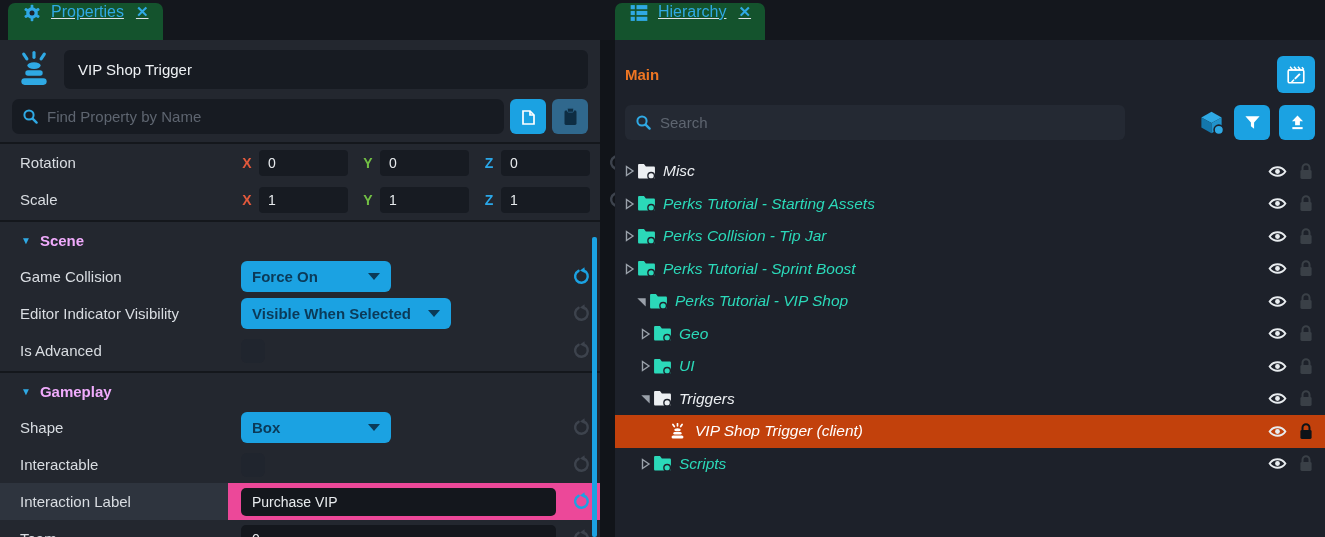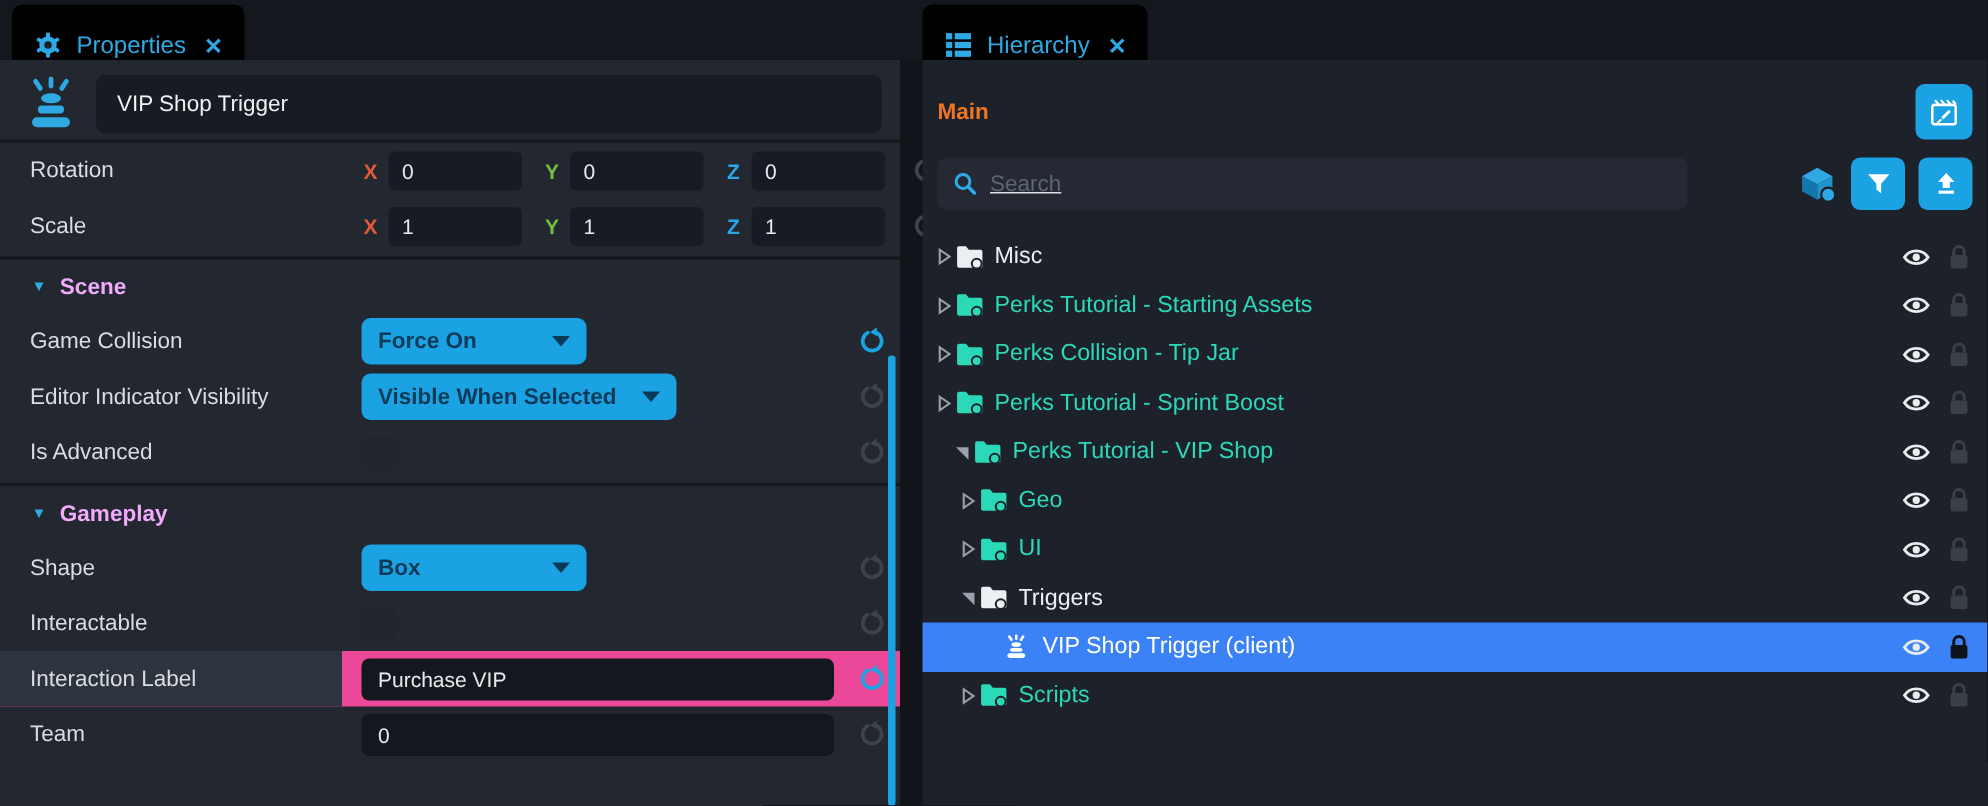--- a/index.html
+++ b/index.html
@@ -6,22 +6,22 @@
   html,body { width:1325px; height:537px; overflow:hidden; }
   body {
     background:#111419;
     font-family:"Liberation Sans", sans-serif;
     color:#dde1e6;
     font-size:15px;
     position:relative;
   }
   .tabbar { position:absolute; top:0; left:0; right:0; height:40px; background:#14171d; }
   .tab {
-    position:absolute; top:3px; height:37px; display:flex; align-items:flex-end; gap:9px;
-    background:#000000; border-radius:7px 7px 0 0; padding:0 14px; cursor:default;
+    position:absolute; top:3px; height:37px; display:flex; align-items:flex-start; gap:9px;
+    background:#14532d; border-radius:7px 7px 0 0; padding:0 14px; cursor:default;text-decoration:underline;
   }
   .tab .tab-label { color:#2fa9e4; font-size:16px; }
   .tab .close-x { color:#2fa9e4; font-size:15px; font-weight:bold; margin-left:3px; }
 
   .panel { position:absolute; top:40px; bottom:0; }
   #props-panel { left:0; width:600px; background:#23272f; }
   #hier-panel  { left:615px; right:0; background:#1d212a; }
 
   
   .name-row { display:flex; align-items:center; padding:10px 12px 4px 12px; gap:8px; }
@@ -94,22 +94,22 @@
     flex:0 0 auto; width:500px; height:35px; background:#242933; border-radius:6px;
     display:flex; align-items:center; padding:0 10px; gap:8px;
   }
   .hier-search input {
     flex:1; background:transparent; border:none; outline:none; color:#e8ebee;
     font-size:15px; font-family:inherit;
   }
   .hier-search input::placeholder { color:#5e6570; }
   .hier-actions { display:flex; align-items:center; gap:9px; margin-left:auto; }
   .tree { margin-top:15px; }
-  .trow { display:flex; align-items:center; height:32.5px; padding-right:12px; cursor:default; }
-  .trow.selected { background:#3b82f6; }
+  .trow { display:flex; align-items:center; height:32.5px; padding-right:12px; cursor:default;font-style:italic; }
+  .trow.selected { background:#c2410c; }
   .arrow { width:15px; flex:0 0 auto; display:flex; align-items:center; justify-content:center; color:#9aa1aa; }
   .ticon { width:22px; flex:0 0 auto; display:flex; align-items:center; }
   .tlabel { margin-left:4px; font-size:15.5px; white-space:nowrap; }
   .tone-white .tlabel { color:#eceff2; }
   .tone-white .ticon  { color:#eceff2; }
   .tone-teal .tlabel { color:#2bd9b9; }
   .tone-teal .ticon  { color:#2bd9b9; }
   .trow.selected .tlabel, .trow.selected .ticon { color:#ffffff; }
   .row-eye { margin-left:auto; display:flex; align-items:center; color:#e8ecef; }
   .row-lock { margin-left:12px; display:flex; align-items:center; color:#3a4047; }
@@ -161,20 +161,47 @@
         <path d="M12 4 L12 1" stroke-width="2" stroke-linecap="round" fill="none"></path>
         <path d="M16.5 5 L18.5 2" stroke-width="2" stroke-linecap="round" fill="none"></path>
         <ellipse cx="12" cy="9.2" rx="4.2" ry="2.1" stroke="none"></ellipse>
         <rect x="6.5" y="12.2" width="11" height="3.4" rx="1.7" stroke="none"></rect>
         <rect x="4" y="17.2" width="16" height="4.2" rx="2.1" stroke="none"></rect>
       </svg>
     </span>
     <input class="name-input" type="text" value="VIP Shop Trigger" style="">
   </div>
 
+  <div class="search-row">
+    <div class="search-box">
+      <span>
+        <svg width="17" height="17" viewBox="0 0 17 17">
+          <circle cx="7" cy="7" r="4.6" fill="none" stroke="#2fa9e4" stroke-width="2"></circle>
+          <path d="M10.6 10.6 L14.6 14.6" stroke="#2fa9e4" stroke-width="2.4" stroke-linecap="round"></path>
+        </svg>
+      </span>
+      <input type="text" placeholder="Find Property by Name" style="">
+    </div>
+    <button class="sq-btn blue">
+      <span>
+        <svg width="18" height="19" viewBox="0 0 18 19">
+          <path d="M4 4 h7 l4 4 v9 h-11 z" fill="none" stroke="#ffffff" stroke-width="1.7"></path>
+          <path d="M11 4 v4 h4" fill="none" stroke="#ffffff" stroke-width="1.7"></path>
+        </svg>
+      </span>
+    </button>
+    <button class="sq-btn steel">
+      <span>
+        <svg width="17" height="19" viewBox="0 0 17 19">
+          <rect x="2.5" y="3.5" width="12" height="14.5" rx="1.4" fill="#0e2d43"></rect>
+          <rect x="5.5" y="1.2" width="6" height="4" rx="1" fill="#0e2d43" stroke="#30688d" stroke-width="0.8"></rect>
+        </svg>
+      </span>
+    </button>
+  </div>
 
   <div class="prop-rows" id="prop-rows">
       <div class="prow">
     <span class="plabel">Rotation</span>
     <span class="controls">
       <span class="axis" style="color:#e2593c">X</span>
       <input class="vec-input" value="0" style="">
       <span class="axis" style="color:#72bf44">Y</span>
       <input class="vec-input" value="0" style="">
       <span class="axis" style="color:#2aa7e8">Z</span>
@@ -322,21 +349,21 @@
           <rect x="3.5" y="6.5" width="17" height="14" rx="1.5" fill="none" stroke="#ffffff" stroke-width="1.8"></rect>
           <path d="M3.5 6.5 L20.5 6.5 M5.5 3 L8.5 6.5 M9.8 3 L12.8 6.5 M14.1 3 L17.1 6.5 M18.4 3.4 L20.5 6" stroke="#ffffff" stroke-width="1.6"></path>
           <path d="M15.5 10 L17 11.5 L11.5 17 L10 15.5 Z" fill="#ffffff"></path>
           <path d="M9.5 17.5 L7.5 19.5" stroke="#ffffff" stroke-width="1.6" stroke-linecap="round"></path>
         </svg>
       </span>
     </button>
   </div>
 
   <div class="hier-search-row">
-    <div class="hier-search" style="margin-left:6px;text-decoration:underline;">
+    <div class="hier-search" style="margin-left:6px;">
       <span>
         <svg width="17" height="17" viewBox="0 0 17 17">
           <circle cx="7" cy="7" r="4.6" fill="none" stroke="#2fa9e4" stroke-width="2"></circle>
           <path d="M10.6 10.6 L14.6 14.6" stroke="#2fa9e4" stroke-width="2.4" stroke-linecap="round"></path>
         </svg>
       </span>
       <input type="text" placeholder="Search" style="">
     </div>
     <div class="hier-actions">
       <span>

